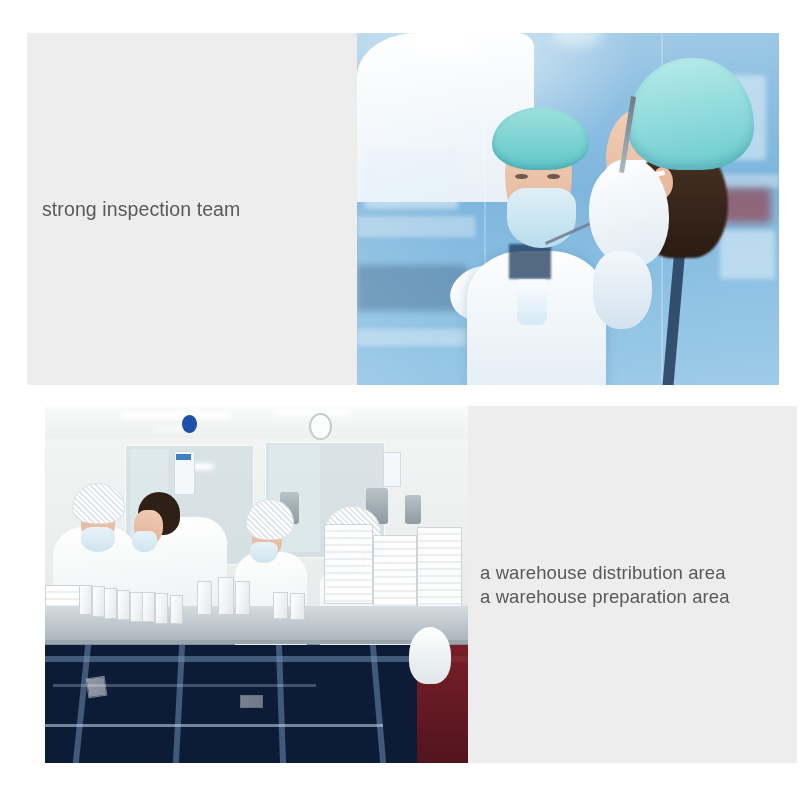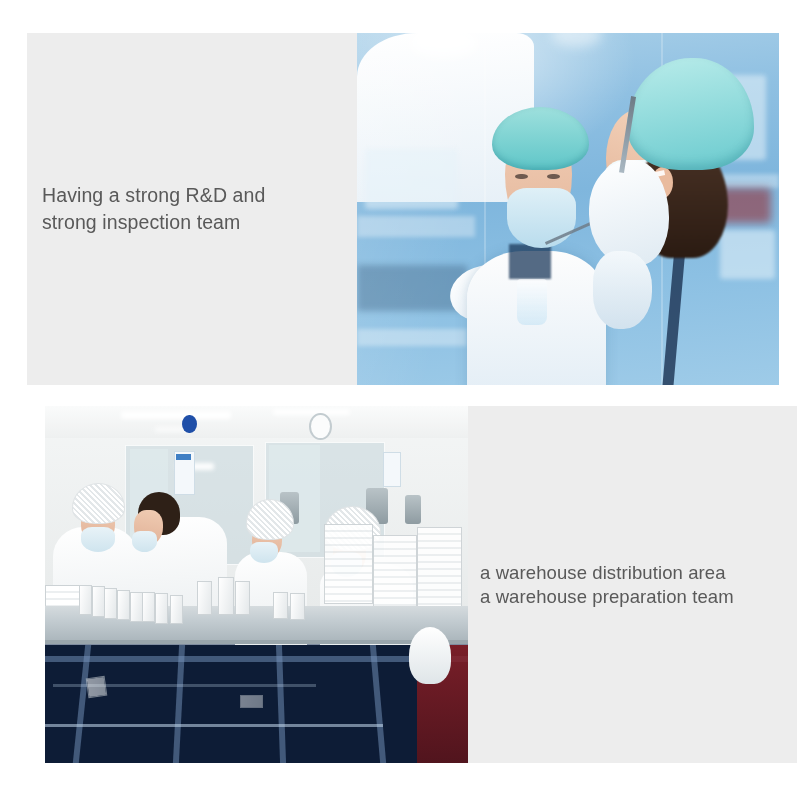--- a/index.html
+++ b/index.html
@@ -157,21 +157,20 @@
   .wh-hand{position:absolute;background:#e9bd9f;border-radius:48%;filter:blur(.4px);}
 </style>
 </head>
 <body>
 
 <div class="page">
 
   <section class="panel" id="panel-top">
 
     <div class="caption-pane" id="caption-top">
-      <div class="caption-line">Having a strong R&amp;D and</div>
       <div class="caption-line">strong inspection team</div>
     </div>
 
     <div class="photo" id="photo-lab">
       <div class="glass"></div>
       <div class="ceil-light"></div>
       <div class="ceil-light b"></div>
       <div class="wall-seam" style="left:30%"></div>
       <div class="wall-seam" style="left:72%"></div>
 
@@ -294,17 +293,17 @@
       <div class="beam-hi" style="left:0;top:89%;width:80%;height:1%"></div>
       <div class="beam-hi" style="left:2%;top:78%;width:62%;height:.8%;opacity:.5"></div>
       <div class="box" style="left:10%;top:76%;width:4%;height:5%;opacity:.55;transform:rotate(-8deg)"></div>
       <div class="box" style="left:46%;top:81%;width:5%;height:3%;opacity:.45"></div>
       <div class="frame" style="left:88%;top:67%;width:12%;height:33%;background:linear-gradient(180deg,#8c1f26,#5d1319);opacity:.85"></div>
       <div class="box" style="left:86%;top:62%;width:10%;height:16%;background:linear-gradient(180deg,#ffffff,#dfe5e8);border:none;border-radius:50% 50% 40% 40%"></div>
     </div>
 
     <div class="caption-pane" id="caption-bottom">
       <div class="caption-line">a warehouse distribution area</div>
-      <div class="caption-line">a warehouse preparation team</div>
+      <div class="caption-line">a warehouse preparation area</div>
     </div>
   </section>
 
 </div>
 
 </body></html>

